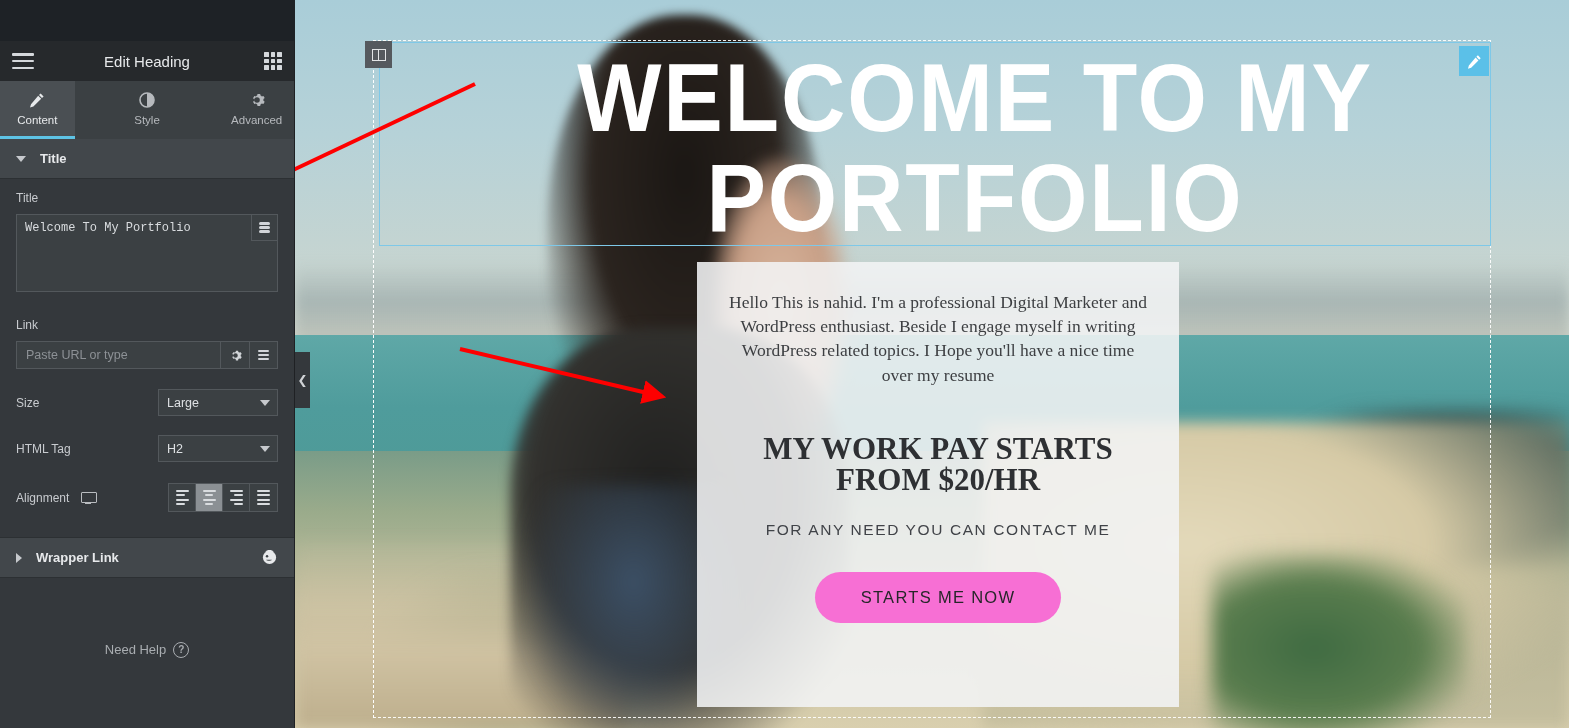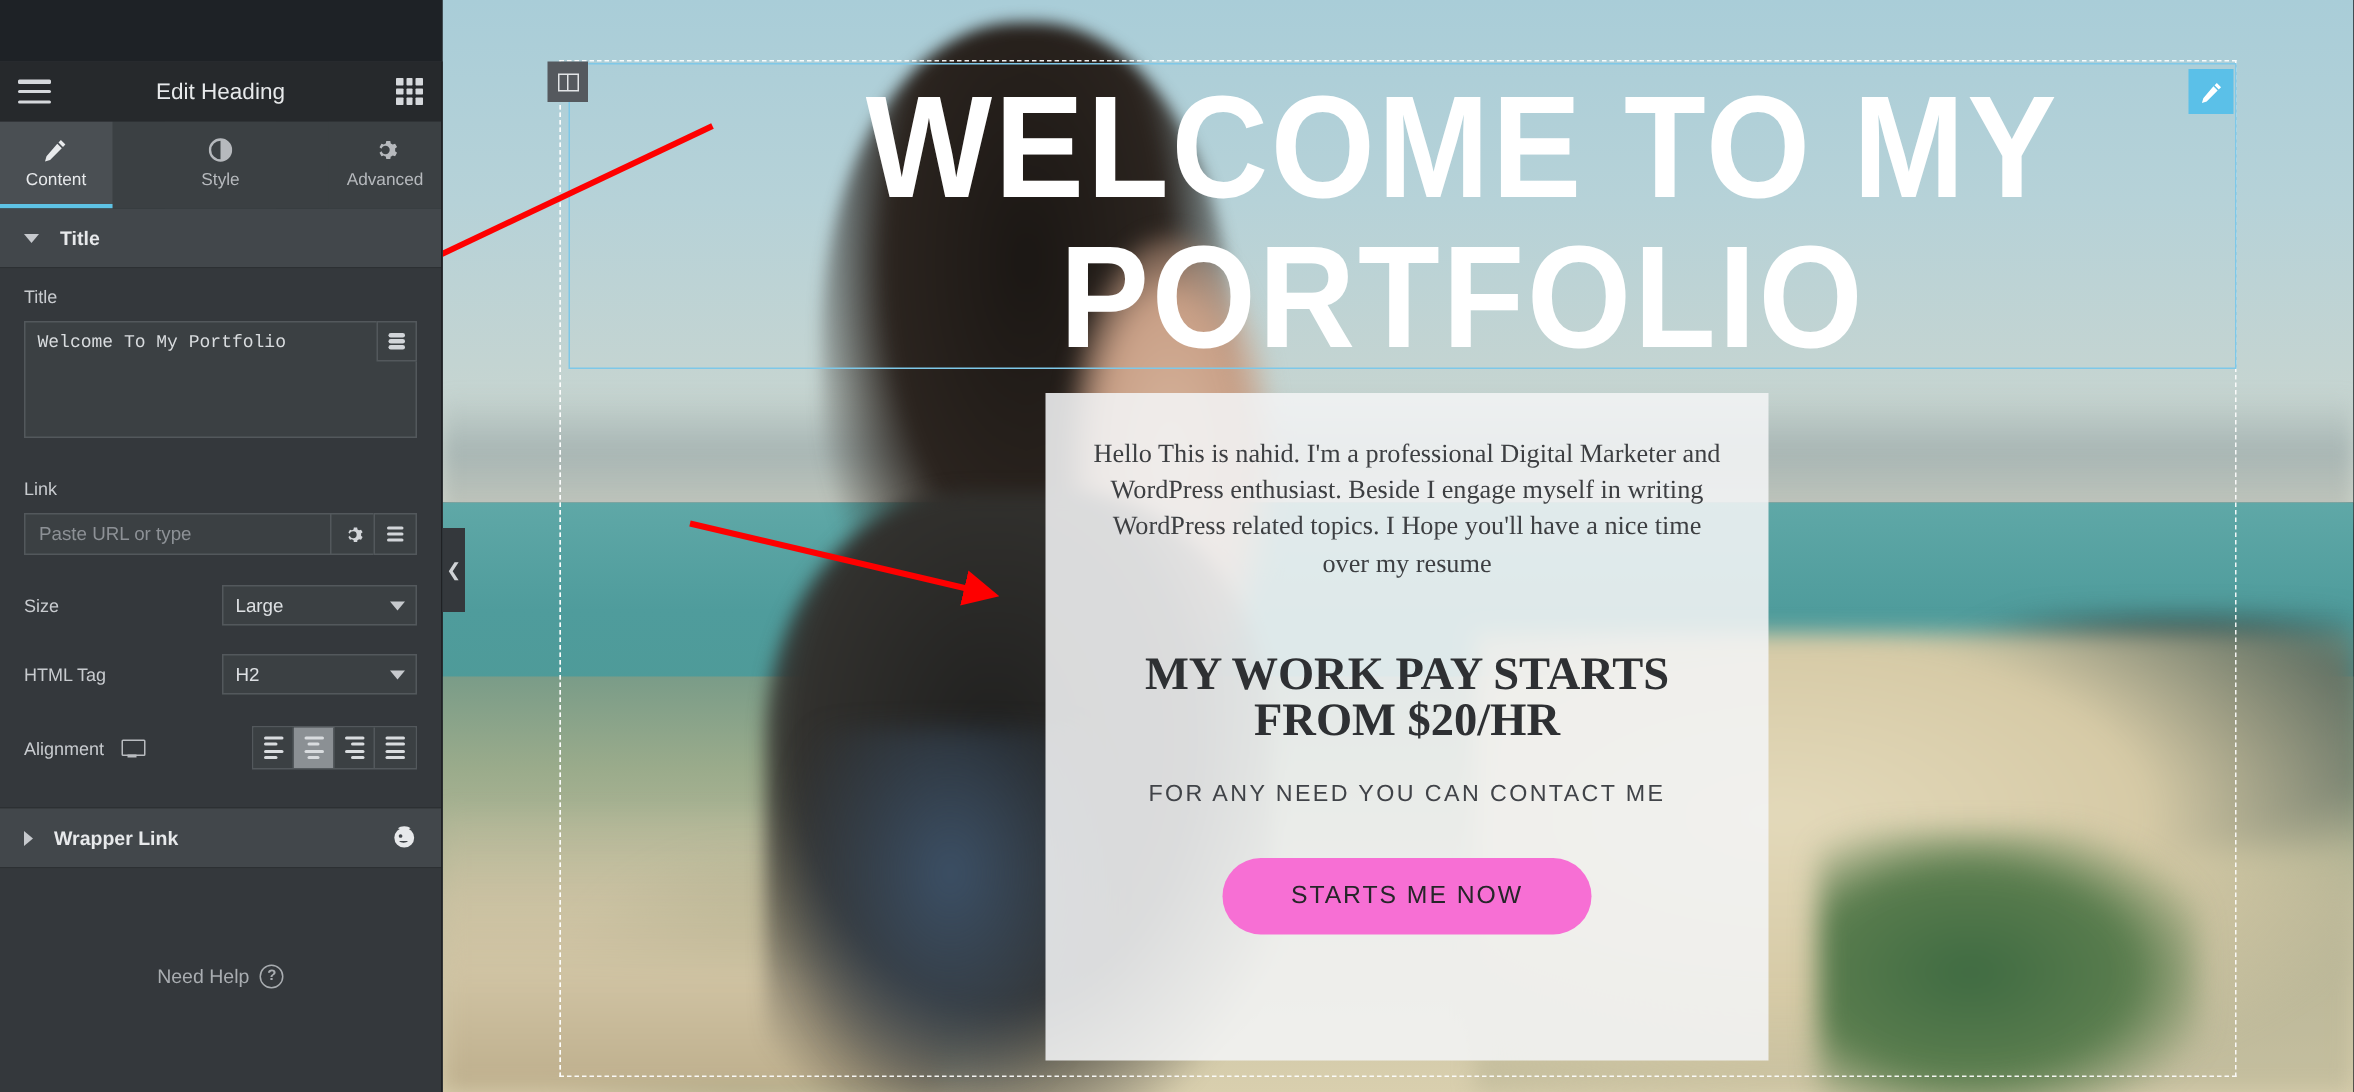--- a/index.html
+++ b/index.html
@@ -110,21 +110,21 @@
     display: flex; align-items: center; justify-content: center; cursor: pointer;
   }
   .link-btn:last-child { border-right: 1px solid #53585c; }
 
   .row {
     display: flex; align-items: center;
     padding: 9px 16px; gap: 8px;
   }
   .row > .ctrl-label { margin-bottom: 0; flex: 0 0 auto; }
   .row .spacer { flex: 1 1 auto; }
-  .select-wrap { position: relative; width: 130px; }
+  .select-wrap { position: relative; width: 120px; }
   .select-wrap select {
     width: 100%; height: 27px;
     background: #3b4043; border: 1px solid #53585c;
     color: #dde0e3; font-size: 12.5px;
     padding: 0 24px 0 8px; outline: none;
     -webkit-appearance: none; appearance: none; cursor: pointer;
   }
   .select-caret {
     position: absolute; right: 8px; top: 50%; transform: translateY(-50%);
     width:0;height:0;border-left:5px solid transparent;border-right:5px solid transparent;border-top:6px solid #c6c9cd;

